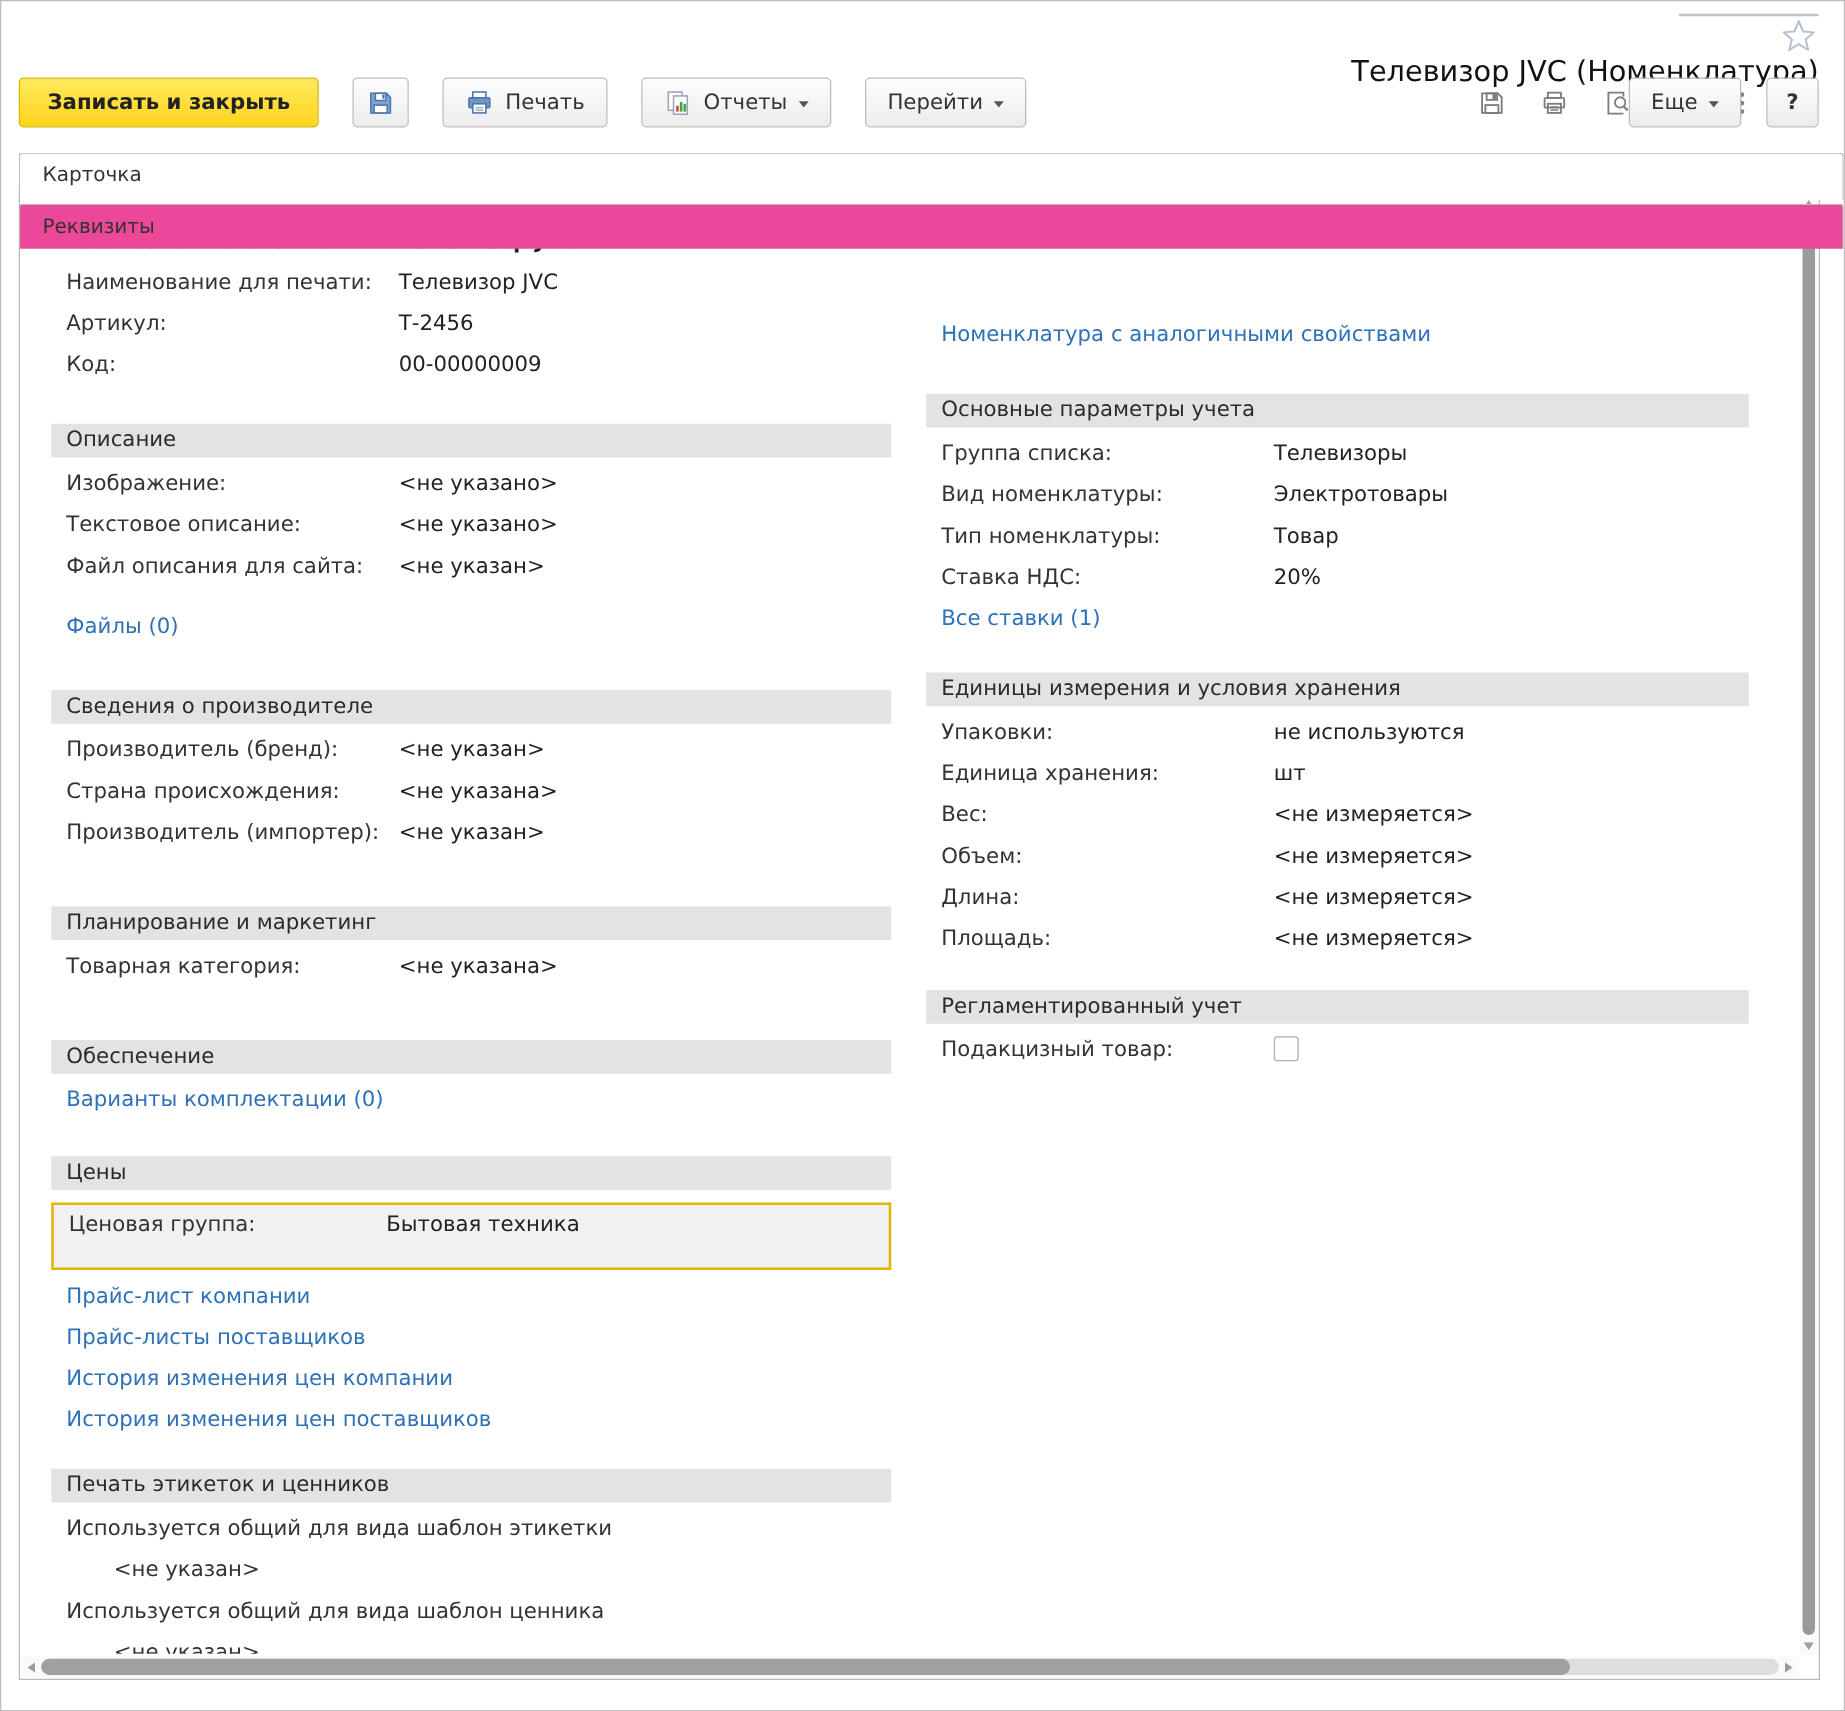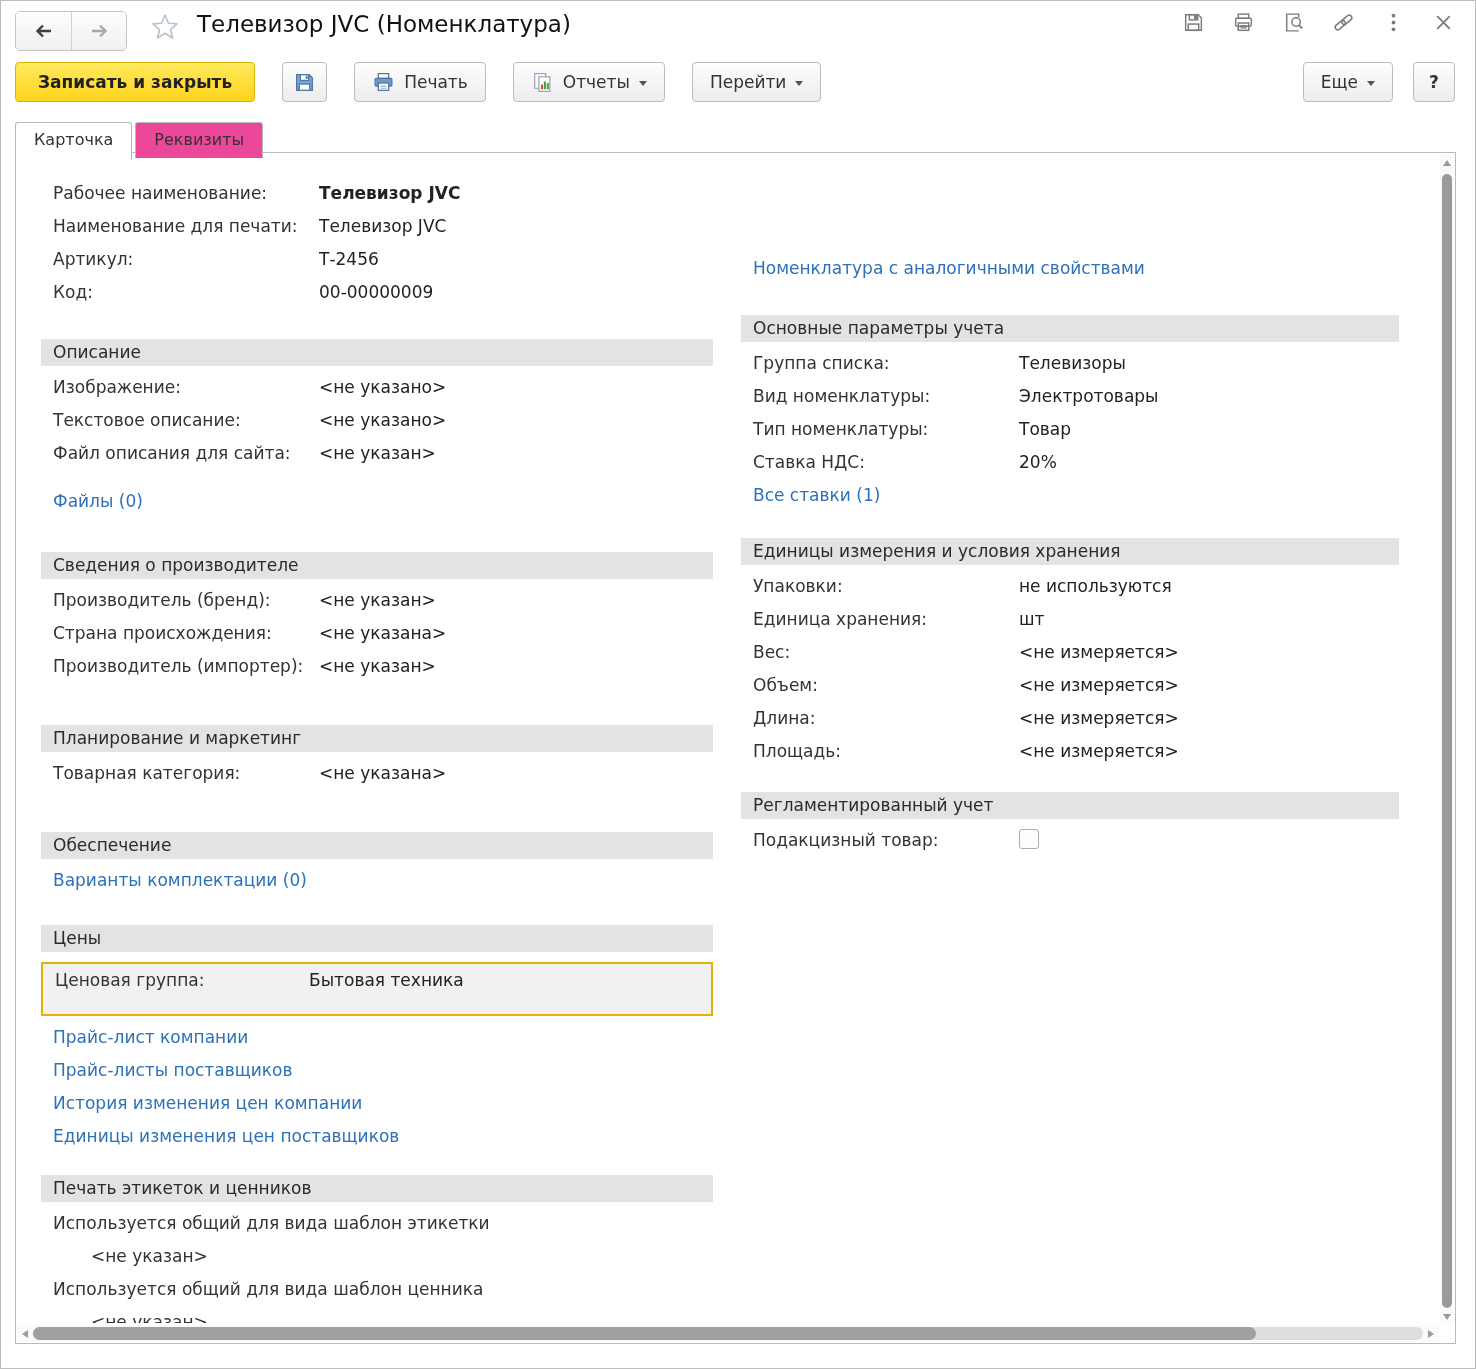--- a/index.html
+++ b/index.html
@@ -4,21 +4,21 @@
 <style>
   * { box-sizing: border-box; margin: 0; padding: 0; }
   html,body { width:1476px; height:1369px; }
   body {
     font-family: "DejaVu Sans", "Liberation Sans", sans-serif;
     background:#fff; color:#333; overflow:hidden;
   }
   .window { position:absolute; inset:0; border:1px solid #bdbdbd; background:#fff; }
 
   
-  .titlebar { display:flex; align-items:flex-start; padding:10px 20px 0 14px; height:52px; }
+  .titlebar { display:flex; align-items:flex-end; padding:10px 20px 0 14px; height:52px;flex-direction:column; }
   .nav-group { display:flex; border:1px solid #c3c3c3; border-radius:5px; overflow:hidden; background:#fbfbfb; }
   .navbtn { width:55px; height:38px; border:none; background:linear-gradient(#fdfdfd,#f0f0f0);
             display:flex; align-items:center; justify-content:center; cursor:pointer; }
   .navbtn + .navbtn { border-left:1px solid #d2d2d2; }
   .star { margin-left:22px; display:flex; align-items:center; }
   .title { margin-left:16px; font-size:23px; color:#111; white-space:nowrap; }
   .title-icons { margin-left:auto; display:flex; align-items:center; gap:27px; }
   .title-icons span { display:flex; cursor:pointer; }
 
   
@@ -29,21 +29,21 @@
          font-family:inherit; white-space:nowrap; }
   .btn-yellow { background:linear-gradient(#ffe95d,#ffd41c); border-color:#d8b500;
                 font-weight:bold; color:#222; padding:0 22px; }
   .btn-icon-only { padding:0 10px; }
   .btn-help { width:42px; justify-content:center; font-weight:bold; }
   .caret { width:0; height:0; border-left:4px solid transparent; border-right:4px solid transparent;
            border-top:5px solid #555; margin-top:2px; }
   .toolbar-right { margin-left:auto; display:flex; gap:20px; }
 
   
-  .tabs { display:flex; gap:3px; padding-left:14px; margin-top:19px; position:relative; z-index:2; }
+  .tabs { display:flex; gap:3px; padding-left:14px; margin-top:19px; position:relative; z-index:2;flex-direction:column; }
   .tab { height:36px; padding:7px 18px 0; font-size:16px; color:#333;
          border:1px solid #b9b9b9; border-bottom:none; border-radius:3px 3px 0 0;
          background:#ec4899; cursor:pointer; }
   .tab.active { background:#fff; height:38px; }
 
   
   .panel { position:absolute; top:151px; left:14px; right:19px; bottom:24px;
            border:1px solid #b9b9b9; background:#fff; z-index:1; }
   .scroll-content { position:absolute; inset:1px 16px 20px 1px; overflow:hidden;
                     display:flex; padding:28px 40px 0 24px; }
@@ -276,21 +276,21 @@
 
         <div class="section mt34">
           <div class="sec-header">Цены</div>
           <div class="hl-row">
             <span class="flabel">Ценовая группа:</span>
             <span class="fvalue">Бытовая техника</span>
           </div>
           <a class="link">Прайс-лист компании</a>
           <a class="link">Прайс-листы поставщиков</a>
           <a class="link">История изменения цен компании</a>
-          <a class="link">Единицы изменения цен поставщиков</a>
+          <a class="link">История изменения цен поставщиков</a>
         </div>
 
         <div class="section mt28">
           <div class="sec-header">Печать этикеток и ценников</div>
           <div class="frow">
             <span>Используется общий для вида шаблон этикетки</span>
           </div>
           <div class="frow indent">
             <span>&lt;не указан&gt;</span>
           </div>

